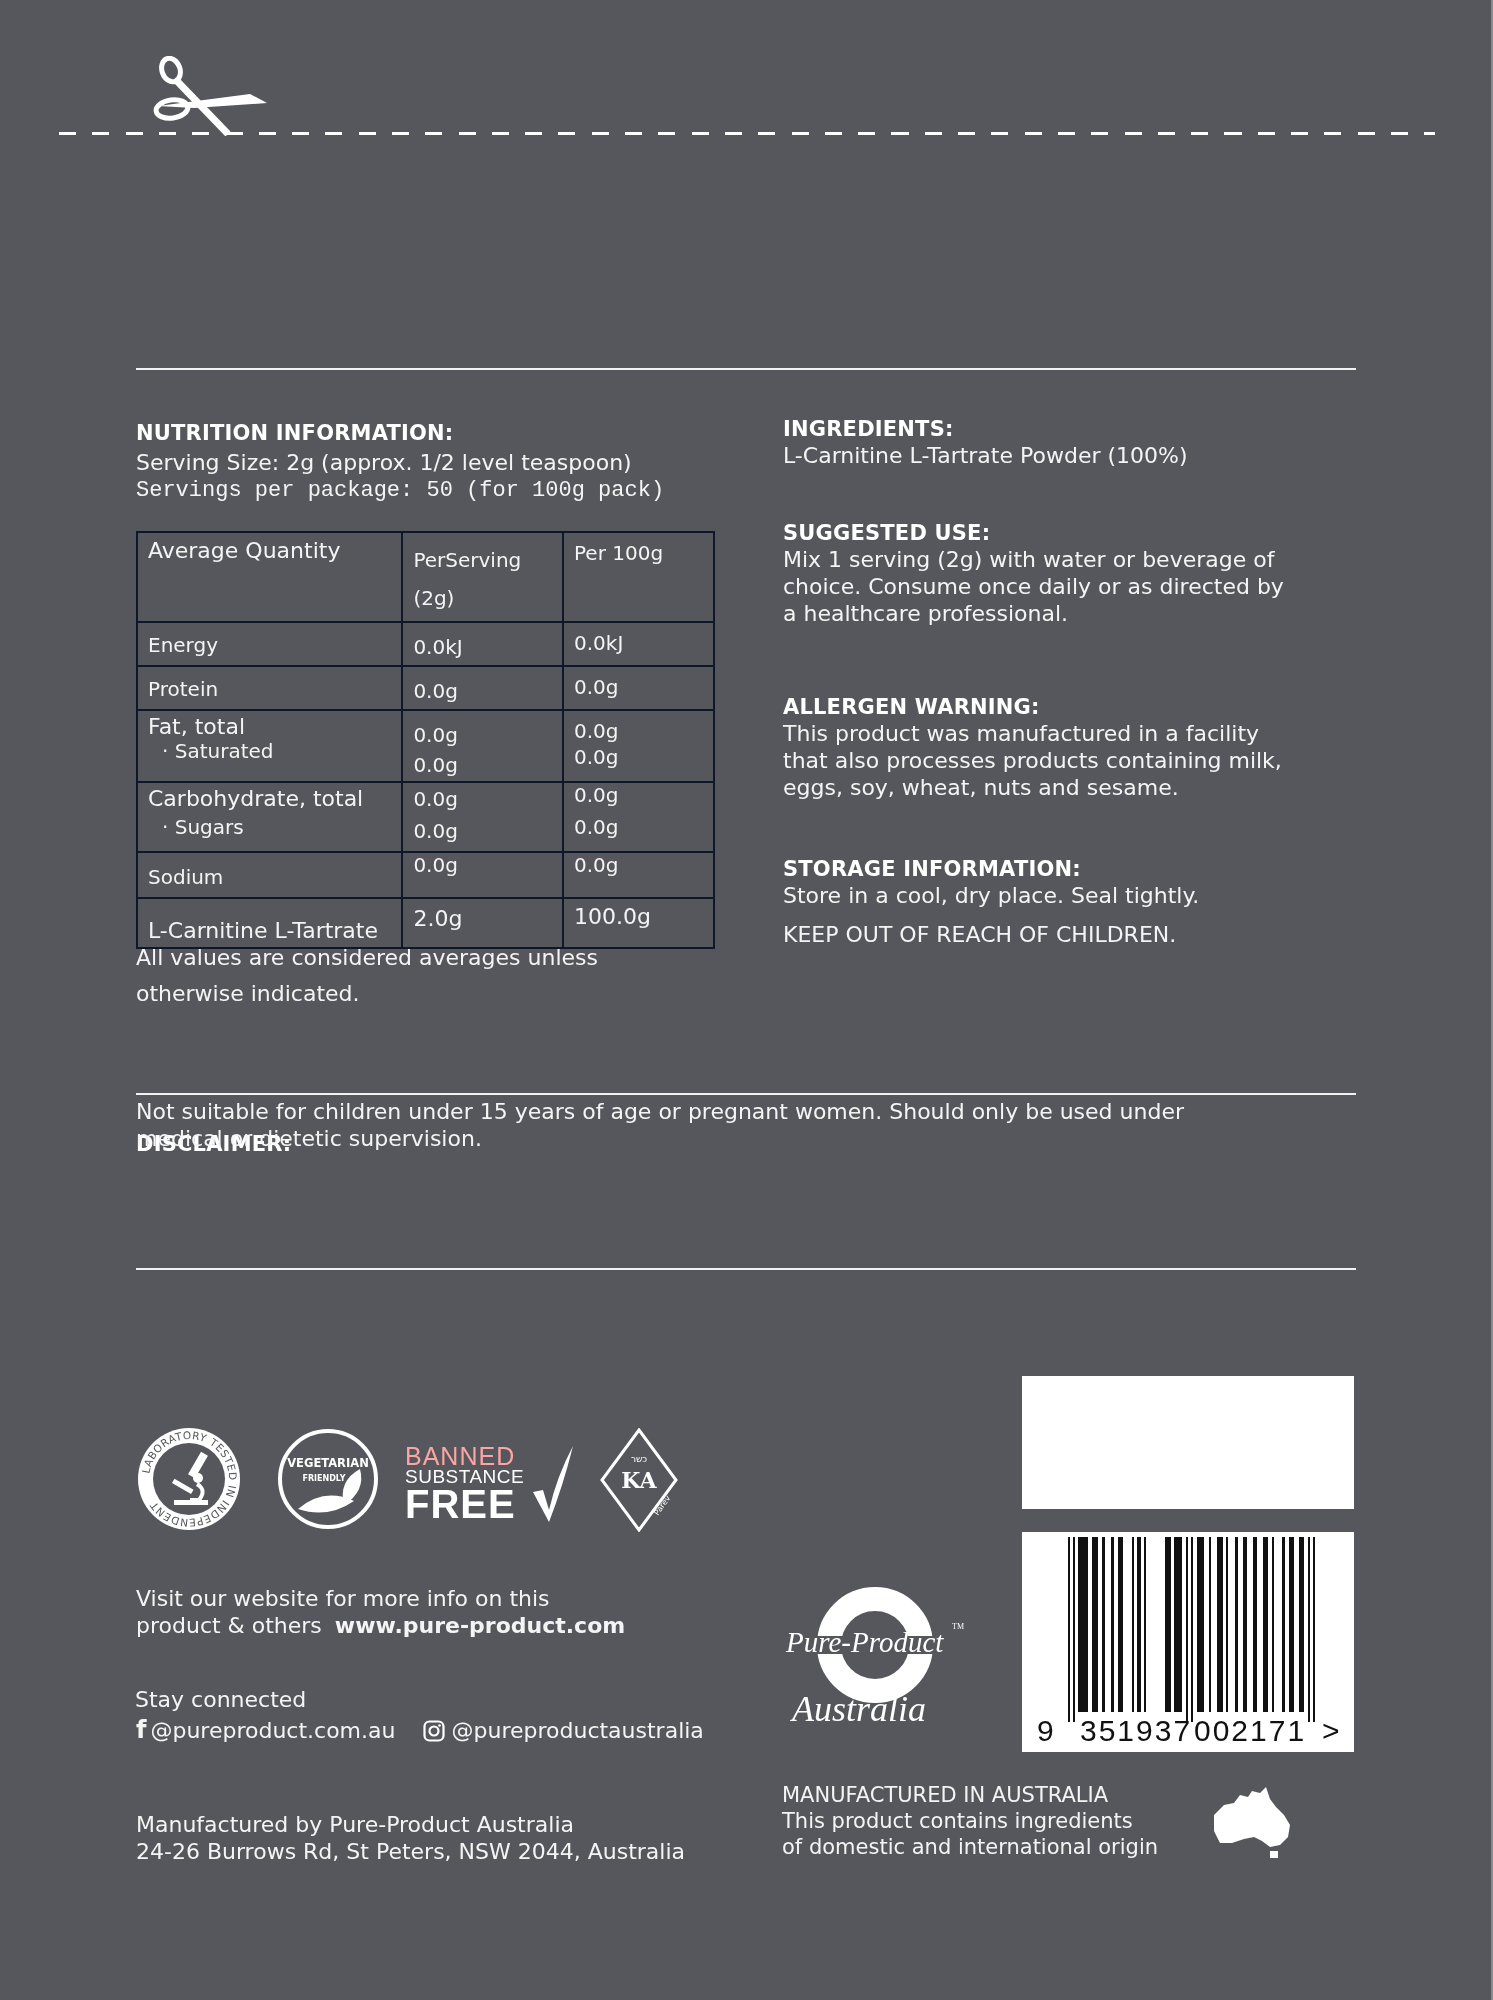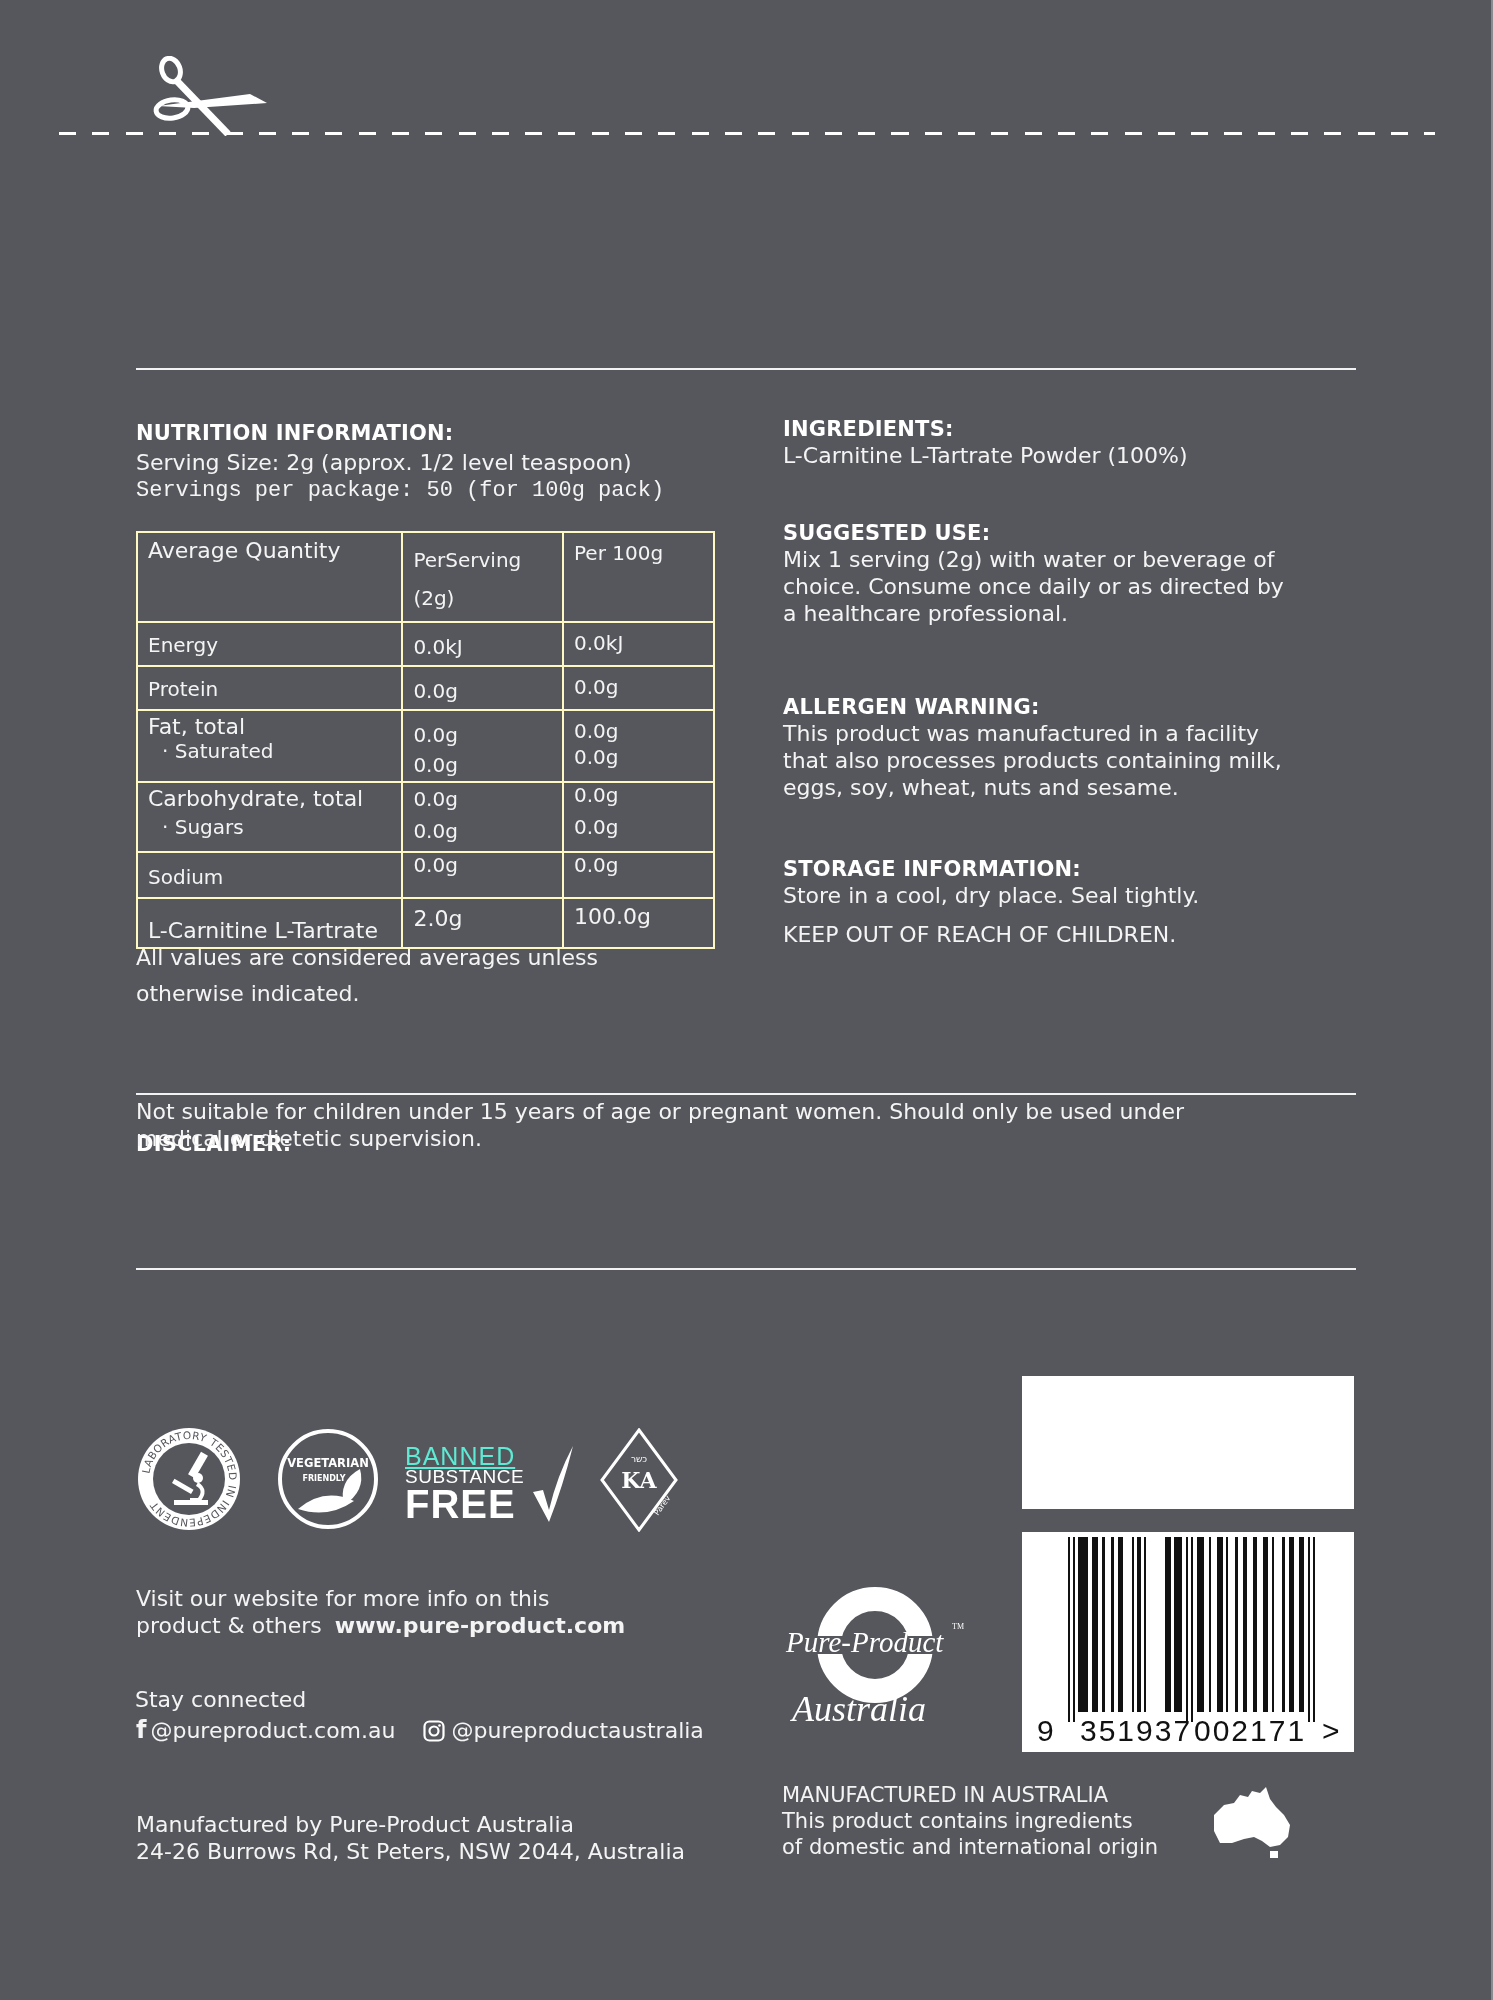--- a/index.html
+++ b/index.html
@@ -6,21 +6,21 @@
   html, body { width: 1493px; height: 2000px; overflow: hidden; }
   body { background: #56575c; color: #ffffff; font-family: "DejaVu Sans", "Liberation Sans", sans-serif; position: relative; }
   .abs { position: absolute; }
   .rule { position: absolute; height: 2px; background: #f2f2f2; }
   .dash { position: absolute; left: 59px; top: 132px; width: 1376px; height: 3px;
           background: repeating-linear-gradient(to right, #ffffff 0 17px, transparent 17px 33.3px); }
   .h { font-weight: bold; font-size: 21px; letter-spacing: 0.2px; line-height: 26px; }
   .t { font-size: 22px; line-height: 27px; font-weight: normal; color: #f4f4f4; }
   .t-sm { font-size: 21px; line-height: 26px; color: #f4f4f4; }
   table.nut { position: absolute; left: 136px; top: 531px; width: 579px; border-collapse: collapse; }
-  table.nut td { border: 2px solid #fef9c3; vertical-align: top; font-size: 20px; color: #f4f4f4; padding: 4px 10px; line-height: 24px; }
+  table.nut td { border: 2px solid #0f172a; vertical-align: top; font-size: 20px; color: #f4f4f4; padding: 4px 10px; line-height: 24px; }
   .c1 { width: 272px; } .c2 { width: 163px; } .c3 { width: 155px; }
   .sub { padding-left: 14px; }
   .whitebox { position: absolute; left: 1022px; top: 1376px; width: 332px; height: 133px; background: #ffffff; }
   .barbox { position: absolute; left: 1022px; top: 1532px; width: 332px; height: 220px; background: #ffffff; }
   .bar-digits { position: absolute; font-family: "Liberation Sans", sans-serif; color: #111; font-size: 30px; }
   .badge { position: absolute; }
   .web { font-weight: bold; font-family: "DejaVu Sans", sans-serif; }
   .logo-text { font-family: "Liberation Serif", serif; font-style: italic; color: #fff; position: absolute; }
   .rborder { position: absolute; right: 0; top: 0; width: 2px; height: 2000px; background: #8a8b90; }
 </style>
@@ -159,21 +159,21 @@
   <circle cx="52" cy="52" r="48" fill="none" stroke="#fff" stroke-width="4"></circle>
   <text x="52" y="40" text-anchor="middle" font-size="11.5" font-weight="bold" fill="#fff" font-family="DejaVu Sans, sans-serif">VEGETARIAN</text>
   <text x="48" y="54" text-anchor="middle" font-size="8" font-weight="bold" fill="#fff" font-family="DejaVu Sans, sans-serif">FRIENDLY</text>
   <g fill="#fff">
     <path d="M22 82 q26 -22 56 -8 q-26 18 -56 8 z"></path>
     <path d="M68 78 q-6 -24 16 -36 q6 22 -16 36 z"></path>
   </g>
 </svg>
 
 <div class="badge" style="left:405px;top:1444px;width:170px;height:80px;">
-  <div style="font-size:25px;line-height:24px;letter-spacing:1px;color:#5eead4;font-family:'Liberation Sans',sans-serif;text-decoration:underline;">BANNED</div>
+  <div style="font-size:25px;line-height:24px;letter-spacing:1px;color:#fca5a5;font-family:'Liberation Sans',sans-serif;">BANNED</div>
   <div style="font-size:19px;line-height:18px;letter-spacing:0.5px;color:#fff;font-family:'Liberation Sans',sans-serif;">SUBSTANCE</div>
   <div style="font-size:40px;line-height:36px;font-weight:bold;color:#fff;font-family:'Liberation Sans',sans-serif;letter-spacing:1px;">FREE</div>
   <svg class="abs" style="left:128px;top:2px;" width="42" height="76" viewBox="0 0 42 76">
     <path d="M0 46 L10 44 L16 64 Q24 30 40 0 Q30 40 16 76 Z" fill="#fff"></path>
   </svg>
 </div>
 
 <svg class="badge" style="left:600px;top:1428px;" width="78" height="104" viewBox="0 0 78 104">
   <polygon points="39,2 76,52 39,102 2,52" fill="none" stroke="#fff" stroke-width="3"></polygon>
   <text x="39" y="34" text-anchor="middle" font-size="9" fill="#fff" font-family="DejaVu Sans, sans-serif">כשר</text>

